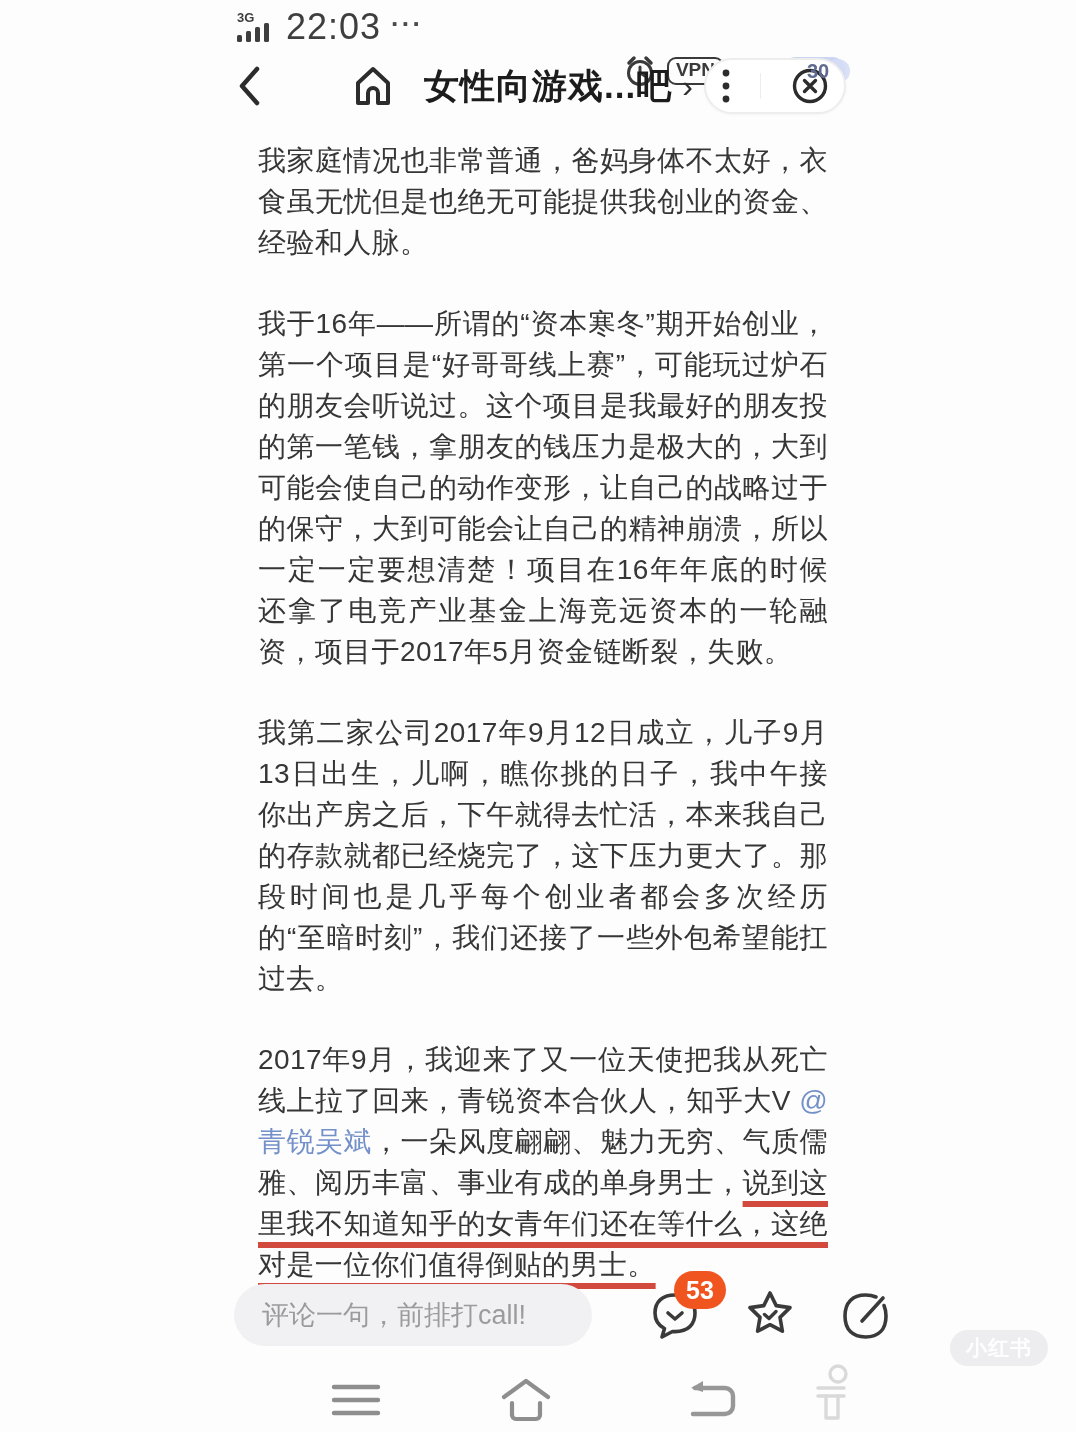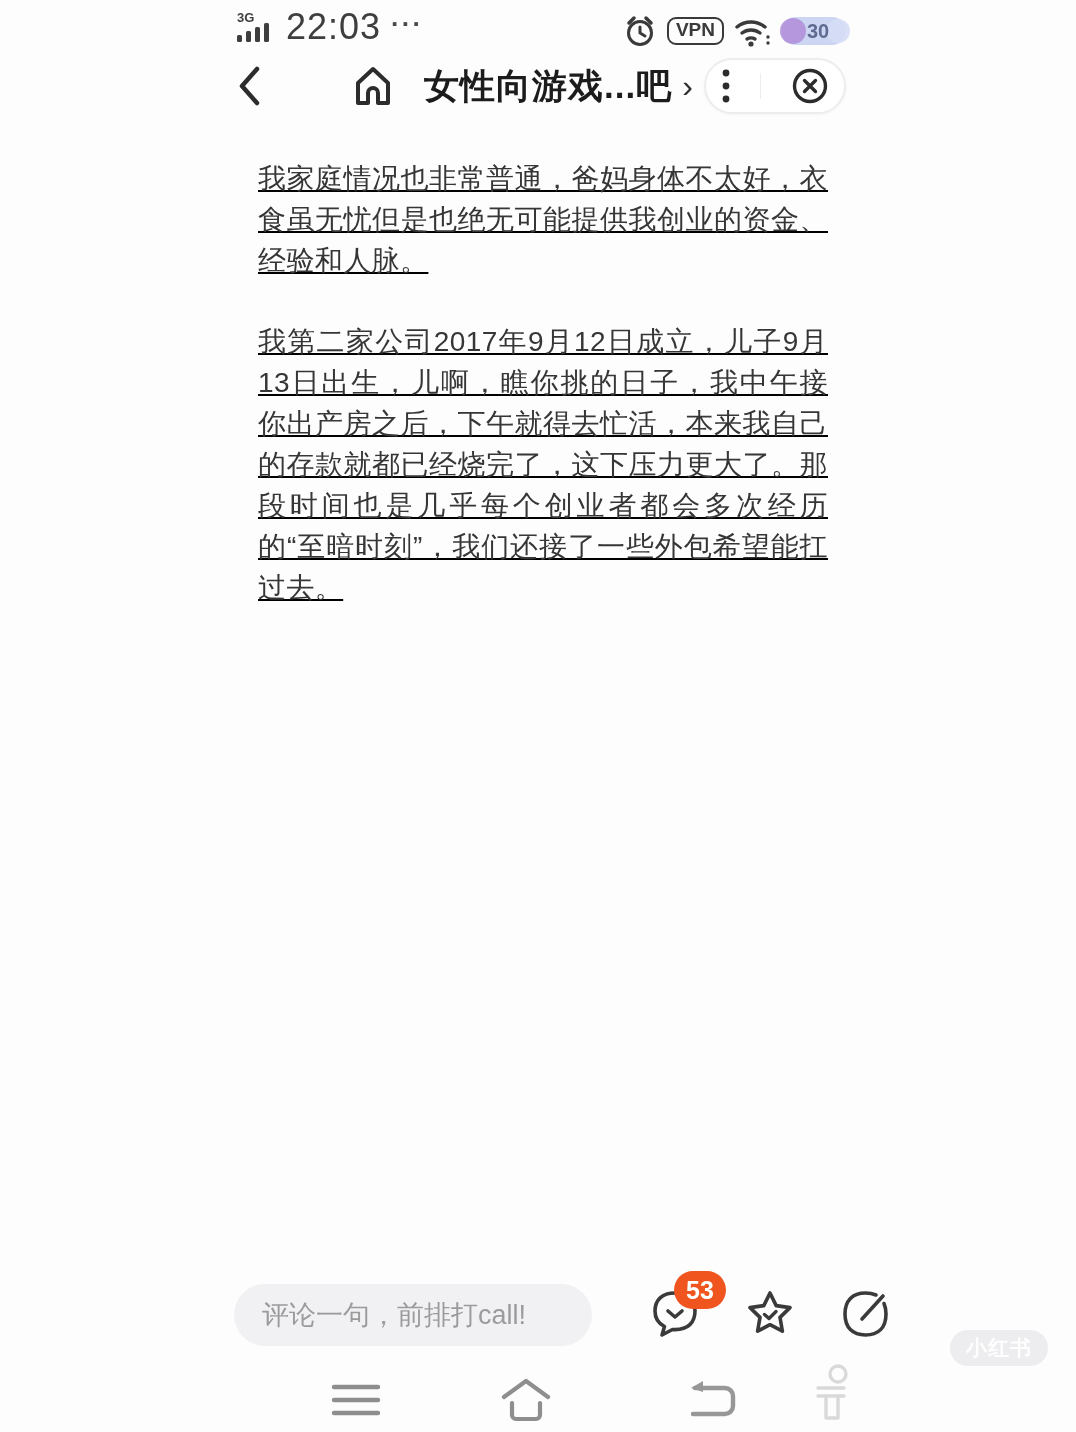--- a/index.html
+++ b/index.html
@@ -1,51 +1,51 @@
 <!DOCTYPE html>
 <html><head>
 <meta charset="utf-8">
 <style>
   html,body{margin:0;padding:0;}
   body{font-family:"Liberation Sans",sans-serif;background:#ffffff;}
   .page{position:relative;width:1076px;height:1432px;background:#fdfdfd;overflow:hidden;}
   .phone{position:absolute;left:228px;top:0;width:622px;height:1432px;}
 
   
-  .status-bar{position:absolute;top:6px;left:8px;right:4px;height:42px;display:flex;align-items:flex-end;}
+  .status-bar{position:absolute;top:6px;left:8px;right:4px;height:42px;display:flex;align-items:flex-start;}
   .sb-left{display:flex;align-items:center;gap:10px;}
   .sb-time{font-size:36px;font-weight:500;color:#3e3e3e;letter-spacing:1px;}
   .sb-dots{font-size:26px;font-weight:700;color:#4a4a4a;letter-spacing:2px;margin-top:-6px;}
   .sb-right{margin-left:auto;display:flex;align-items:center;gap:10px;margin-top:48px;}
   .vpn-badge{border:2.5px solid #3a3a3a;border-radius:9px;font-size:19px;font-weight:700;color:#3a3a3a;padding:1px 7px 2px;line-height:1.1;}
   .battery{position:relative;display:flex;align-items:center;justify-content:center;width:56px;height:28px;border-radius:14px;background:#ccd6f2;padding-left:8px;}
   .battery .dot{position:absolute;left:-2px;top:1px;width:26px;height:26px;border-radius:50%;background:#af8cd8;opacity:.85;}
   .battery .cap{position:absolute;right:-4px;top:2px;width:24px;height:24px;border-radius:50%;background:#d6def6;opacity:.9;}
   .battery .pct{position:relative;font-size:20px;font-weight:600;color:#5f6b90;z-index:2;}
 
   
   .nav-bar{position:absolute;top:56px;left:8px;right:4px;height:60px;display:flex;align-items:center;}
   .nav-home{margin-left:88px;}
   .nav-title{margin-left:28px;font-size:35px;font-weight:700;color:#1c1c1c;letter-spacing:1px;}
   .nav-title-chevron{margin-left:10px;font-size:32px;font-weight:400;color:#2e2e2e;}
   .capsule{margin-left:auto;display:flex;align-items:center;justify-content:space-around;width:138px;height:52px;border:2px solid #ededed;border-radius:28px;background:#fff;box-shadow:0 1px 3px rgba(0,0,0,0.04);}
   .capsule .divider{width:1px;height:26px;background:#ededed;}
 
   
-  .article{position:absolute;top:158px;left:30px;width:570px;text-decoration:underline;}
+  .article{position:absolute;top:140px;left:30px;width:570px;}
   .para{margin:0 0 40px 0;font-size:28px;line-height:41px;color:#363636;text-align:justify;letter-spacing:.4px;}
   .seg-normal{}
   .seg-link{color:#7390c9;}
   .seg-redline{text-decoration-line:underline;text-decoration-color:rgba(206,57,44,.92);text-decoration-thickness:5.5px;text-underline-offset:9px;text-decoration-skip-ink:none;}
 
   
   .comment-bar{position:absolute;top:1282px;left:6px;width:612px;height:66px;display:flex;align-items:center;}
   .comment-input{width:330px;height:62px;border:none;outline:none;border-radius:32px;background:#f1f1f4;font-size:27px;color:#14532d;padding:0 0 0 28px;font-family:"Liberation Sans",sans-serif;}
   .comment-input::placeholder{color:#9b9b9b;}
-  .icon-btn{position:relative;margin-left:40px;width:56px;height:56px;display:flex;align-items:flex-start;justify-content:center;}
+  .icon-btn{position:relative;margin-left:40px;width:56px;height:56px;display:flex;align-items:flex-end;justify-content:center;}
   .count-badge{position:absolute;top:-16px;left:26px;min-width:28px;padding:2px 12px;background:#f05520;border-radius:22px;color:#fff;font-size:25px;font-weight:700;text-align:center;line-height:34px;}
 
   
   .bottom-nav{position:absolute;top:1374px;left:0;width:622px;height:52px;}
   .bn-item{position:absolute;top:0;width:60px;height:52px;display:flex;align-items:center;justify-content:center;}
   .bn-menu{left:98px;} .bn-home{left:268px;} .bn-back{left:452px;}
 
   
   .wm-brand{position:absolute;left:950px;top:1330px;height:36px;line-height:36px;padding:0 16px;border-radius:19px;background:rgba(234,234,236,.85);color:rgba(255,255,255,.95);font-size:21px;font-weight:600;letter-spacing:1px;}
   .wm-id{position:absolute;left:776px;top:1370px;font-size:27px;letter-spacing:1px;color:rgba(207,207,210,.95);text-shadow:0 0 2px rgba(255,255,255,.85);white-space:nowrap;}
@@ -111,21 +111,23 @@
         <div class="divider"></div>
         <svg width="40" height="40" viewBox="0 0 40 40">
           <circle cx="20" cy="20" r="15.5" fill="none" stroke="#2c2c2c" stroke-width="3.4"></circle>
           <path d="M14.5 14.5 L25.5 25.5 M25.5 14.5 L14.5 25.5" stroke="#2c2c2c" stroke-width="3.4" stroke-linecap="round"></path>
         </svg>
       </div>
     </div>
 
     <div class="article">
         <p class="para"><span class="seg-normal">我家庭情况也非常普通，爸妈身体不太好，衣食虽无忧但是也绝无可能提供我创业的资金、经验和人脉。</span></p>
+        <p class="para"><span class="seg-normal">我于16年——所谓的“资本寒冬”期开始创业，第一个项目是“好哥哥线上赛”，可能玩过炉石的朋友会听说过。这个项目是我最好的朋友投的第一笔钱，拿朋友的钱压力是极大的，大到可能会使自己的动作变形，让自己的战略过于的保守，大到可能会让自己的精神崩溃，所以一定一定要想清楚！项目在16年年底的时候还拿了电竞产业基金上海竞远资本的一轮融资，项目于2017年5月资金链断裂，失败。</span></p>
         <p class="para"><span class="seg-normal">我第二家公司2017年9月12日成立，儿子9月13日出生，儿啊，瞧你挑的日子，我中午接你出产房之后，下午就得去忙活，本来我自己的存款就都已经烧完了，这下压力更大了。那段时间也是几乎每个创业者都会多次经历的“至暗时刻”，我们还接了一些外包希望能扛过去。</span></p>
+        <p class="para"><span class="seg-normal">2017年9月，我迎来了又一位天使把我从死亡线上拉了回来，青锐资本合伙人，知乎大V </span><span class="seg-link">@青锐吴斌</span><span class="seg-normal">，一朵风度翩翩、魅力无穷、气质儒雅、阅历丰富、事业有成的单身男士，</span><span class="seg-redline">说到这里我不知道知乎的女青年们还在等什么，这绝对是一位你们值得倒贴的男士。</span></p>
       </div>
 
     <div class="comment-bar">
       <input class="comment-input" type="text" placeholder="评论一句，前排打call!" style="">
       <div class="icon-btn" style="margin-left:56px;">
         <svg width="54" height="54" viewBox="0 0 54 54">
           <path d="M27 6 C14 6 7 13 7 24 c0 7 3.5 12.5 9.5 15.5 L14 48 l10.5 -5.5 c1 .1 1.7 .1 2.5 .1 13 0 20 -7 20 -18.5 S40 6 27 6 Z" fill="none" stroke="#3a3a3a" stroke-width="3.6" stroke-linejoin="round"></path>
           <path d="M20 24 l7 6 l7 -6" fill="none" stroke="#3a3a3a" stroke-width="3.6" stroke-linecap="round" stroke-linejoin="round"></path>
         </svg>
         <span class="count-badge">53</span>

